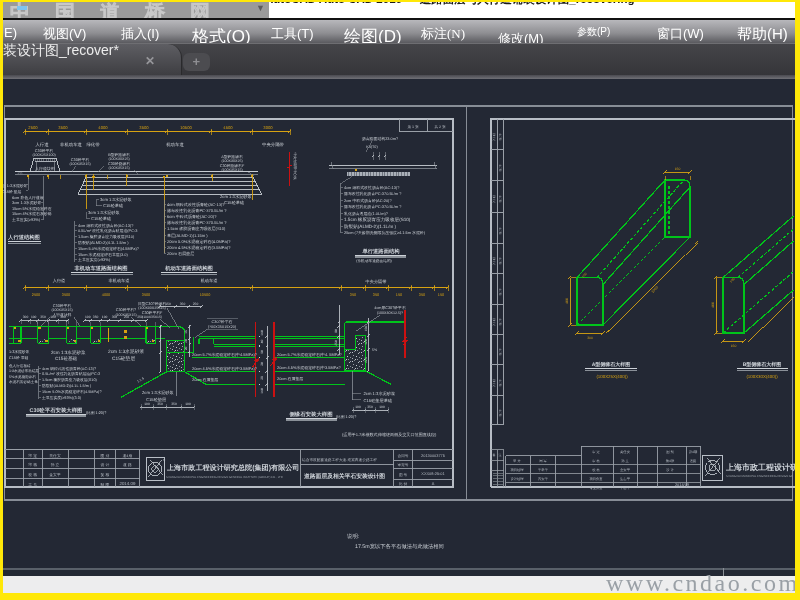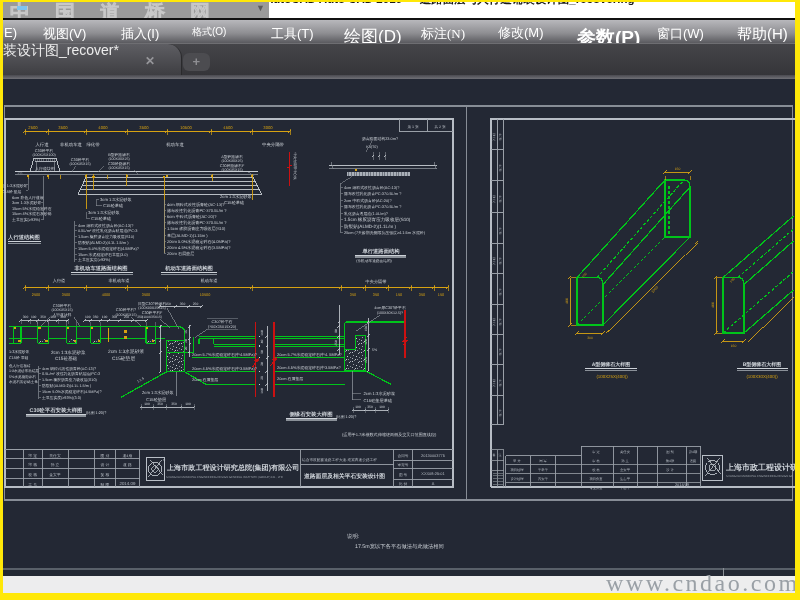--- a/index.html
+++ b/index.html
@@ -15,26 +15,26 @@
   <div class="abs" style="left:14px;top:4px;width:10px;height:3.5px;background:#7fc4ef;"></div>
   <div class="abs" style="left:253px;top:1px;font-size:9px;color:#5a5a5a;">▼</div>
 </div>
 
 <div class="abs" style="left:3px;top:17.5px;width:792px;height:2px;background:#111;"></div>
 <div class="abs" style="left:3px;top:19.5px;width:792px;height:24.5px;background:linear-gradient(#b8b8bc,#8e8e92 55%,#55555a);">
   <div id="menu">
       <div class="abs" style="left: 1px; top: 5px; font-size: 13px; color: rgb(255, 255, 255); white-space: nowrap;">E)</div>
       <div class="abs" style="left: 40px; top: 5px; font-size: 13px; color: rgb(255, 255, 255); white-space: nowrap;">视图(V)</div>
       <div class="abs" style="left: 118px; top: 5px; font-size: 13px; color: rgb(255, 255, 255); white-space: nowrap;">插入(I)</div>
-      <div class="abs" style="left: 189px; top: 5px; font-size: 10px; color: rgb(255, 255, 255); white-space: nowrap;">格式(O)</div>
+      <div class="abs" style="left: 189px; top: 5px; font-size: 17px; color: rgb(255, 255, 255); white-space: nowrap;">格式(O)</div>
       <div class="abs" style="left: 268px; top: 5px; font-size: 13px; color: rgb(255, 255, 255); white-space: nowrap;">工具(T)</div>
       <div class="abs" style="left: 341px; top: 5px; font-size: 17px; color: rgb(255, 255, 255); white-space: nowrap;">绘图(D)</div>
       <div class="abs" style="left: 418px; top: 5px; font-size: 13px; color: rgb(255, 255, 255); white-space: nowrap; font-family: Liberation Serif, serif;">标注(N)</div>
-      <div class="abs" style="left: 495px; top: 4px; font-size: 13px; color: rgb(255, 255, 255); white-space: nowrap;">修改(M)</div>
-      <div class="abs" style="left: 574px; top: 5px; font-size: 19px; color: rgb(255, 255, 255); white-space: nowrap; font-weight: bold;">参数(P)</div>
+      <div class="abs" style="left: 495px; top: 10px; font-size: 13px; color: rgb(255, 255, 255); white-space: nowrap;">修改(M)</div>
+      <div class="abs" style="left: 574px; top: 5px; font-size: 10px; color: rgb(255, 255, 255); white-space: nowrap;">参数(P)</div>
       <div class="abs" style="left: 654px; top: 5px; font-size: 13px; color: rgb(255, 255, 255); white-space: nowrap;">窗口(W)</div>
       <div class="abs" style="left: 734px; top: 5px; font-size: 15px; color: rgb(255, 255, 255); white-space: nowrap;">帮助(H)</div>
     </div>
 </div>
 
 <div class="abs" style="left:3px;top:44px;width:792px;height:31px;background:linear-gradient(#454549,#353539);"></div>
 <div class="abs" style="left:3px;top:42.5px;width:792px;height:1.5px;background:#6e6e72;"></div>
 
 <div class="abs" style="left:3px;top:44px;width:178px;height:31px;background:linear-gradient(#5e5e63,#3e3e42);border-top-right-radius:14px;border-right:1px solid #2a2a2c;"></div>
 <div class="abs" style="left:3px;top:42px;width:160px;font-size:14px;color:#ececec;white-space:nowrap;">装设计图_recover*</div>

